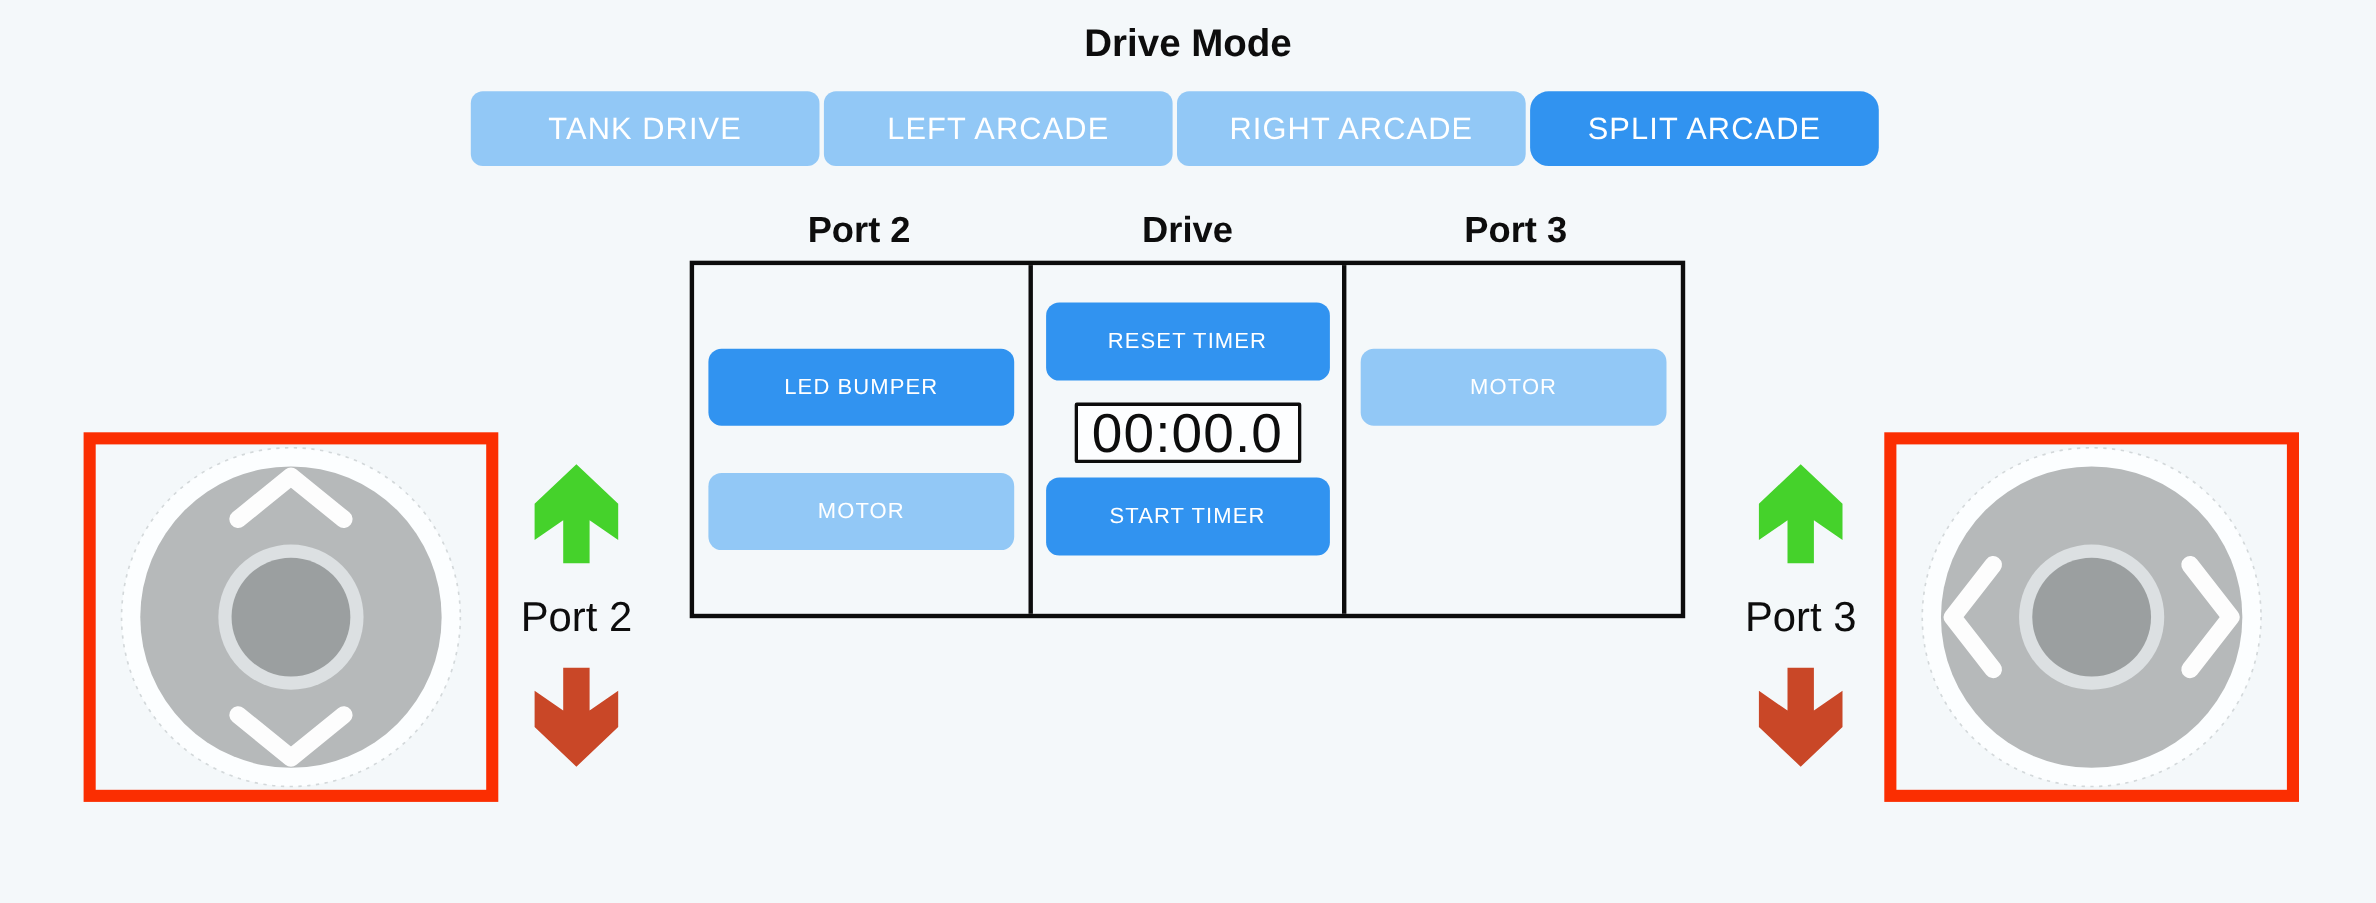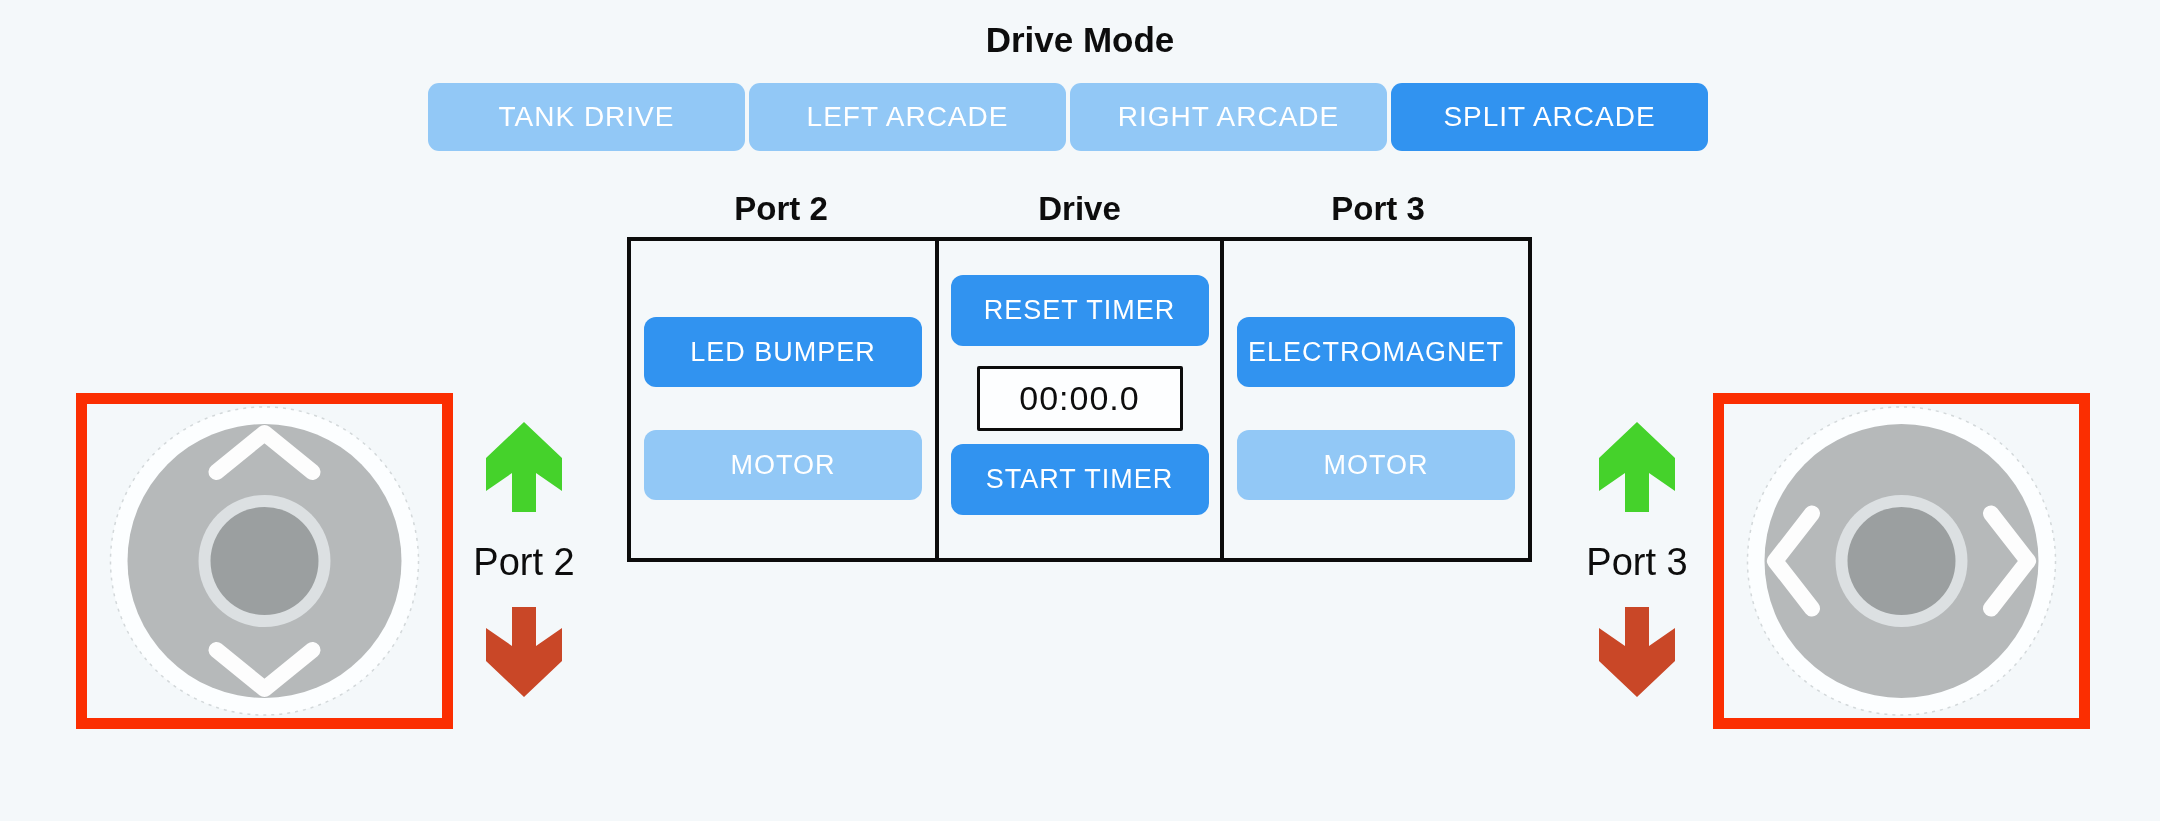--- a/index.html
+++ b/index.html
@@ -19,49 +19,49 @@
   .abs{position:absolute;}
 
   
   .title{top:20px;left:0;width:2160px;text-align:center;font-size:35px;font-weight:700;}
   .mode-row{top:83px;left:428px;display:flex;gap:4px;}
   .mode-btn{
     width:317px;height:68px;border:none;border-radius:11px;
     background:var(--light_blue);color:#ffffff;font-size:28px;letter-spacing:1px;
     font-family:inherit;display:flex;align-items:center;justify-content:center;cursor:pointer;
   }
-  .mode-btn.active{background:var(--active_blue);}
+  .mode-btn.active{background:var(--active_blue);border-radius:17px;}
 
   
   .col-header{top:190px;height:38px;text-align:center;font-size:33px;font-weight:700;}
   .hdr-p2{left:627px;width:308px;}
   .hdr-tm{left:935px;width:289px;}
   .hdr-p3{left:1224px;width:308px;}
 
   
   .panel{
     left:627px;top:237px;width:905px;height:325px;
     border:4px solid var(--border_black);display:flex;
   }
   .panel-col{display:flex;flex-direction:column;align-items:center;}
   .col-port{flex:0 0 304px;padding-top:76px;gap:43px;}
   .col-timer{flex:1 1 auto;border-left:4px solid var(--border_black);border-right:4px solid var(--border_black);padding-top:34px;}
   .ctl-btn{
     width:278px;height:70px;border:none;border-radius:12px;color:#ffffff;
-    font-size:27px;letter-spacing:1px;font-family:inherit;
+    font-size:20px;letter-spacing:1px;font-family:inherit;
     display:flex;align-items:center;justify-content:center;cursor:pointer;
   }
   .ctl-btn.active{background:var(--active_blue);}
   .ctl-btn.idle{background:var(--light_blue);}
   .timer-btn{width:258px;height:71px;}
   .timer-display{
-    width:206px;height:65px;margin-top:20px;background:#fdfeff;
+    width:206px;height:55px;margin-top:20px;background:#fdfeff;
     border:3px solid var(--border_black);border-radius:2px;
     display:flex;align-items:center;justify-content:center;
-    font-size:34px;font-weight:300;letter-spacing:1px;
+    font-size:50px;font-weight:300;letter-spacing:1px;
   }
   .start-btn{margin-top:13px;}
 
   
   .joy-zone{
     width:377px;height:336px;border:11px solid var(--red_border);
     display:flex;align-items:center;justify-content:center;
   }
   .joy-left{left:76px;top:393px;}
   .joy-right{left:1713px;top:393px;}
@@ -101,21 +101,20 @@
   <div class="panel-col col-port">
     <button class="ctl-btn active">LED BUMPER</button>
     <button class="ctl-btn idle">MOTOR</button>
   </div>
   <div class="panel-col col-timer">
     <button class="ctl-btn active timer-btn">RESET TIMER</button>
     <div class="timer-display">00:00.0</div>
     <button class="ctl-btn active timer-btn start-btn">START TIMER</button>
   </div>
   <div class="panel-col col-port">
-    <button class="ctl-btn active">ELECTROMAGNET</button>
     <button class="ctl-btn idle">MOTOR</button>
   </div>
 </div>
 
 <div class="abs joy-zone joy-left">
   <svg class="joy-svg" width="355" height="314" viewBox="0 0 355 314">
     <circle class="joy-outer" cx="177.5" cy="157" r="154"></circle>
     <circle class="joy-pad" cx="177.5" cy="157" r="137"></circle>
     <polyline class="joy-chevron" points="129.5,68 177.5,29 225.5,68"></polyline>
     <polyline class="joy-chevron" points="129.5,246 177.5,285 225.5,246"></polyline>

